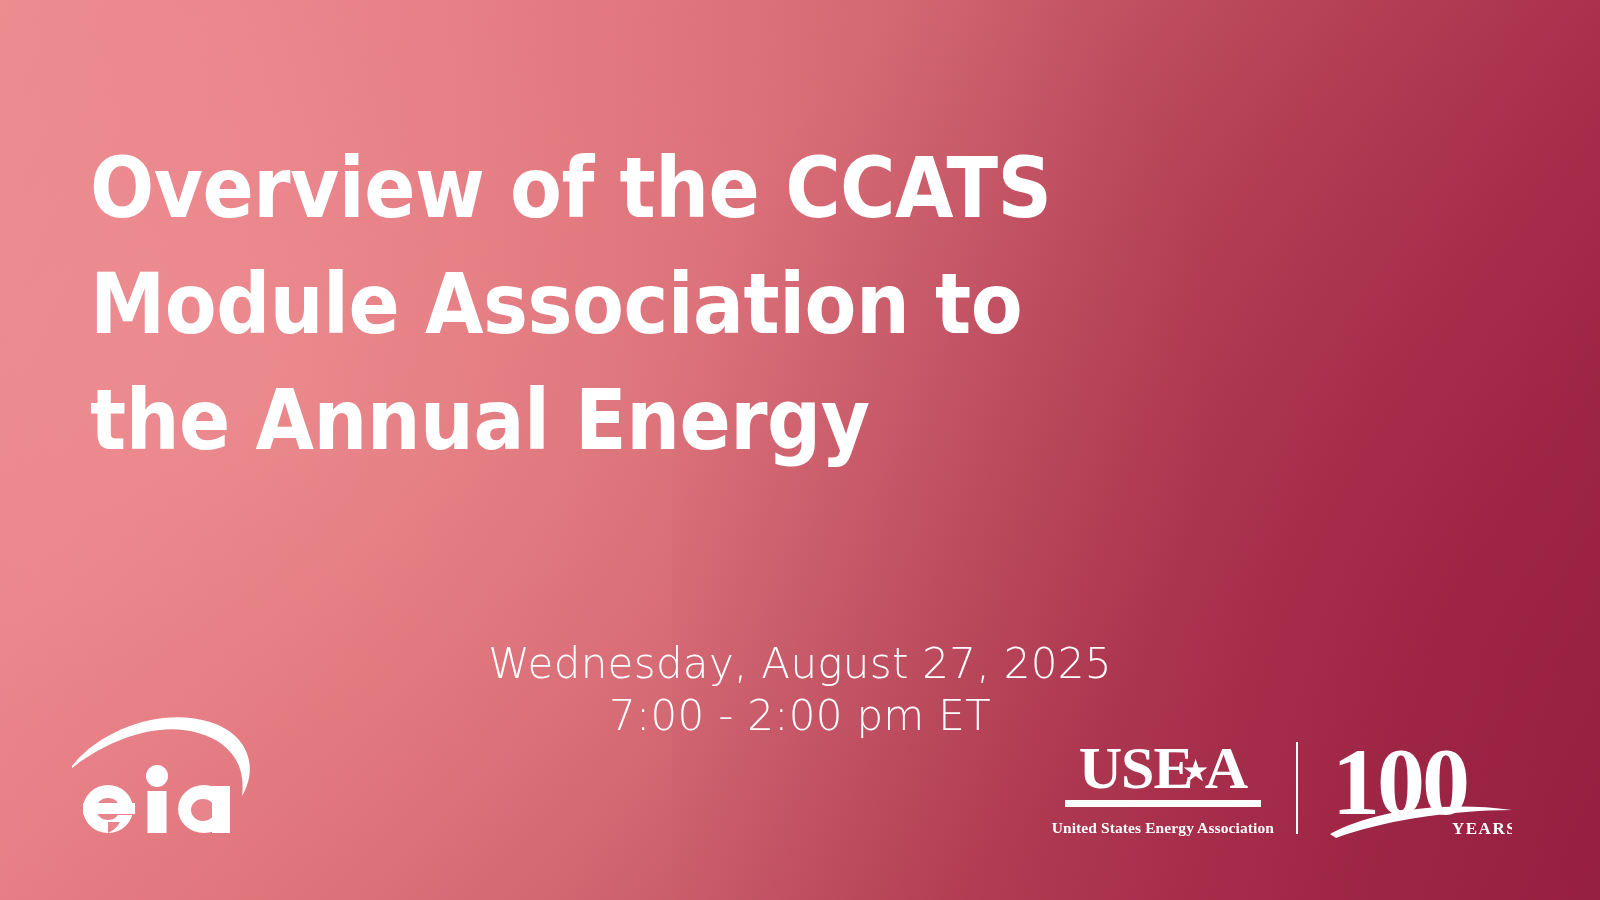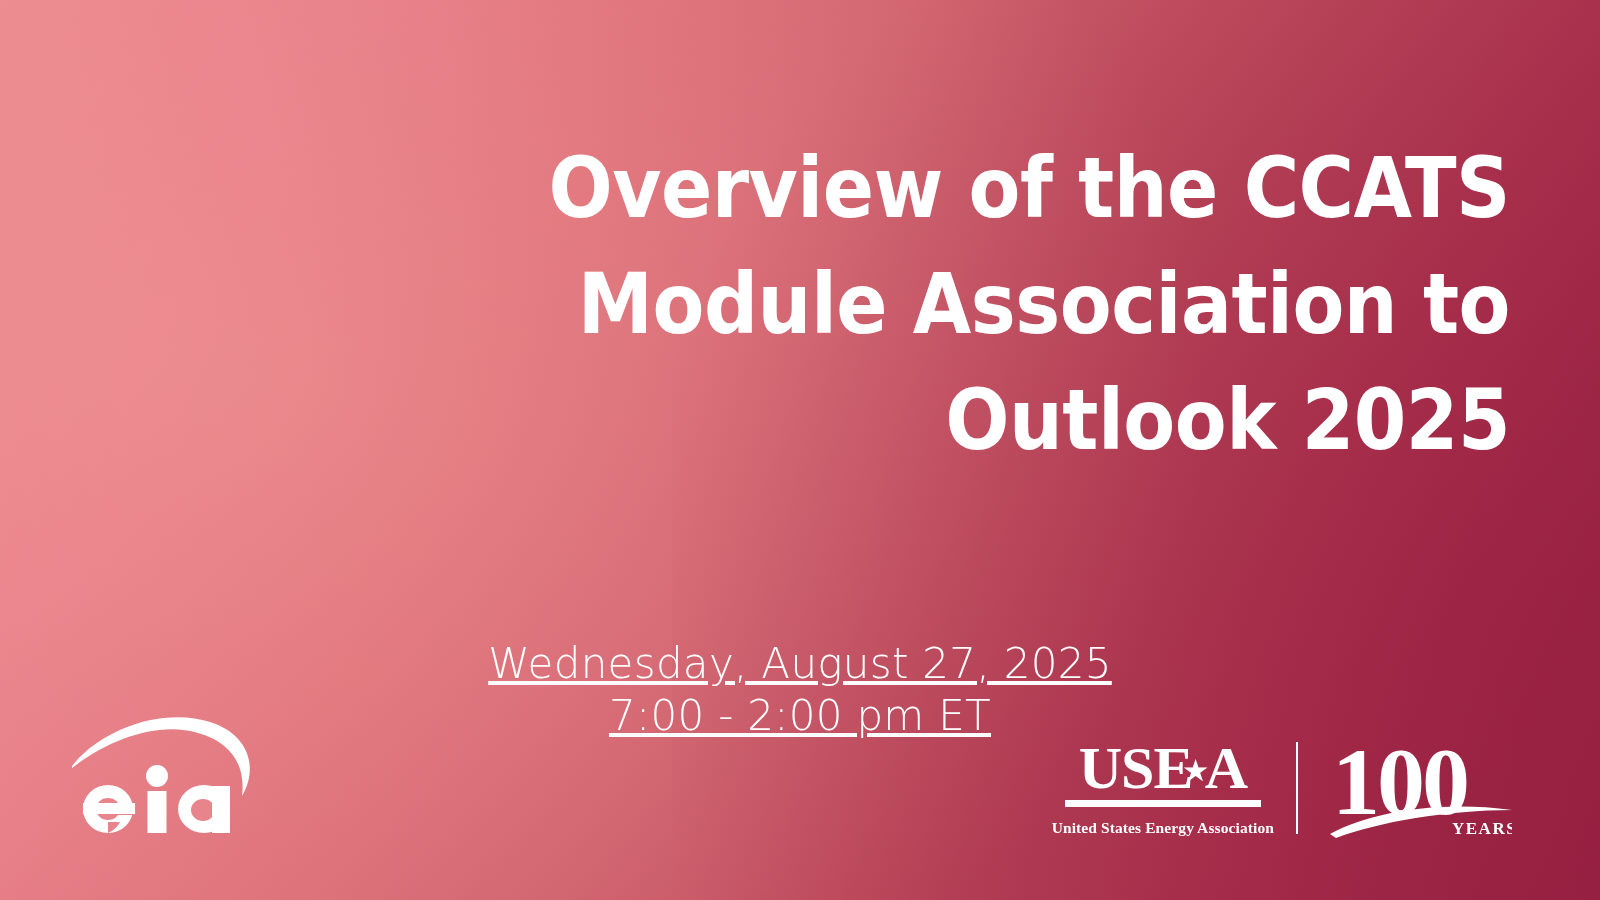--- a/index.html
+++ b/index.html
@@ -61,21 +61,21 @@
     inset: 0;
     z-index: 3;
   }
 
   
   #title-block {
     position: absolute;
     left: 0;
     right: 0;
     top: 130px;
-    text-align: right;
+    text-align: left;
     padding: 0 90px;
     box-sizing: border-box;
   }
 
   .title-line {
     color: #ffffff;
     font-family: "DejaVu Sans", sans-serif;
     font-weight: bold;
     font-size: 84px;
     line-height: 116px;
@@ -94,21 +94,20 @@
     text-align: center;
   }
   .subtitle-line {
     color: #ffffff;
     font-family: "DejaVu Sans", sans-serif;
     font-weight: 300;
     font-size: 42px;
     line-height: 52px;
     letter-spacing: 0.3px;
     margin: 0;
-    text-decoration: underline;
   }
 
   
   #eia-logo {
     position: absolute;
     left: 70px;
     bottom: 55px;
     width: 200px;
     height: 135px;
   }
@@ -183,21 +182,21 @@
 </head>
 <body>
 
 <div id="slide">
 
   <div class="layer">
 
     <div id="title-block">
       <div class="title-line">Overview of the CCATS</div>
       <div class="title-line">Module Association to</div>
-      <div class="title-line">Outlook 2025</div>
+      <div class="title-line">the Annual Energy</div>
     </div>
 
     <div id="subtitle-block">
       <div class="subtitle-line">Wednesday, August 27, 2025</div>
       <div class="subtitle-line">7:00 - 2:00 pm ET</div>
     </div>
 
     <div id="eia-logo">
       <svg viewBox="0 0 200 135" xmlns="http://www.w3.org/2000/svg" aria-hidden="true">
 

